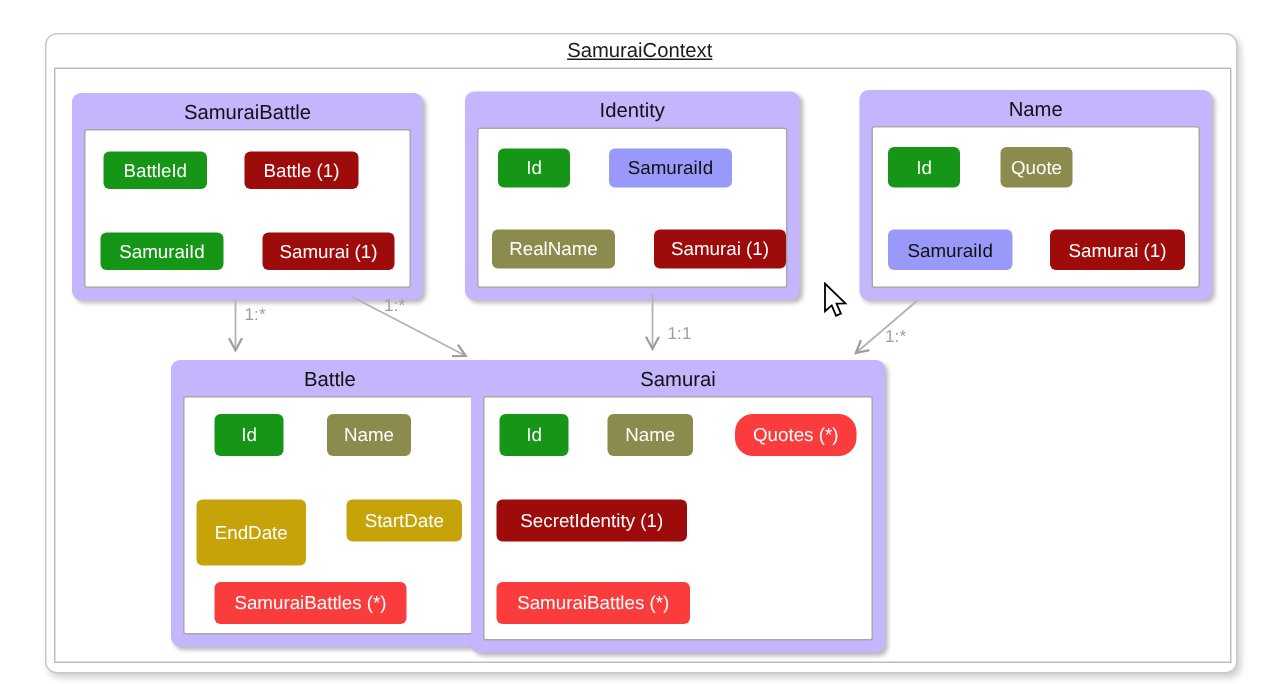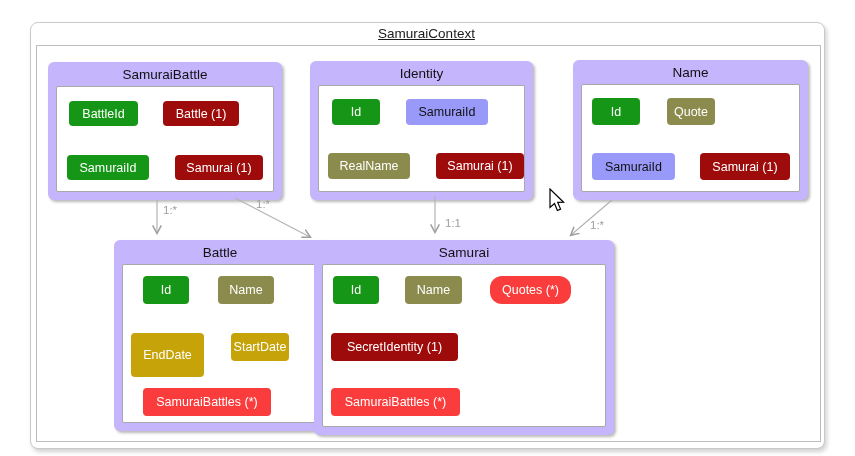--- a/index.html
+++ b/index.html
@@ -58,25 +58,25 @@
     <div class="badge" style="left: 19px; top: 93px; width: 83px; height: 27px; background: rgb(153, 153, 250); color: rgb(17, 17, 17);">SamuraiId</div>
     <div class="badge" style="left: 127px; top: 93px; width: 90px; height: 27px; background: rgb(158, 11, 11); color: rgb(255, 255, 255);">Samurai (1)</div>
   </div>
 
   <div class="node" style="left:73px;top:240px;width:212px;height:191px;margin-left:41px;">
     <div class="node-title">Battle</div>
     <div class="node-body"></div>
     <div class="badge" style="left: 29px; top: 36px; width: 46px; height: 28px; background: rgb(22, 150, 22); color: rgb(255, 255, 255);">Id</div>
     <div class="badge" style="left: 104px; top: 36px; width: 56px; height: 28px; background: rgb(139, 139, 77); color: rgb(255, 255, 255);">Name</div>
     <div class="badge" style="left: 17px; top: 93px; width: 73px; height: 44px; background: rgb(198, 163, 8); color: rgb(255, 255, 255);">EndDate</div>
-    <div class="badge" style="left: 117px; top: 93px; width: 58px; height: 28px; background: rgb(198, 163, 8); color: rgb(255, 255, 255);">StartDate</div>
+    <div class="badge" style="left: 117px; top: 93px; width: 77px; height: 28px; background: rgb(198, 163, 8); color: rgb(255, 255, 255);">StartDate</div>
     <div class="badge" style="left: 29px; top: 148px; width: 128px; height: 28px; background: rgb(250, 60, 60); color: rgb(255, 255, 255);">SamuraiBattles (*)</div>
   </div>
 
-  <div class="node" style="left:314px;top:240px;width:276px;height:195px;padding-left:24px;">
+  <div class="node" style="left:314px;top:240px;width:276px;height:195px;">
     <div class="node-title">Samurai</div>
     <div class="node-body"></div>
     <div class="badge" style="left: 19px; top: 36px; width: 46px; height: 28px; background: rgb(22, 150, 22); color: rgb(255, 255, 255);">Id</div>
     <div class="badge" style="left: 91px; top: 36px; width: 57px; height: 28px; background: rgb(139, 139, 77); color: rgb(255, 255, 255);">Name</div>
     <div class="badge" style="left: 176px; top: 36px; width: 81px; height: 28px; background: rgb(250, 60, 60); color: rgb(255, 255, 255); border-radius: 12px;">Quotes (*)</div>
     <div class="badge" style="left: 17px; top: 93px; width: 127px; height: 28px; background: rgb(158, 11, 11); color: rgb(255, 255, 255);">SecretIdentity (1)</div>
     <div class="badge" style="left: 17px; top: 148px; width: 129px; height: 28px; background: rgb(250, 60, 60); color: rgb(255, 255, 255);">SamuraiBattles (*)</div>
   </div>
 
   <svg class="edges" width="855" height="456">

